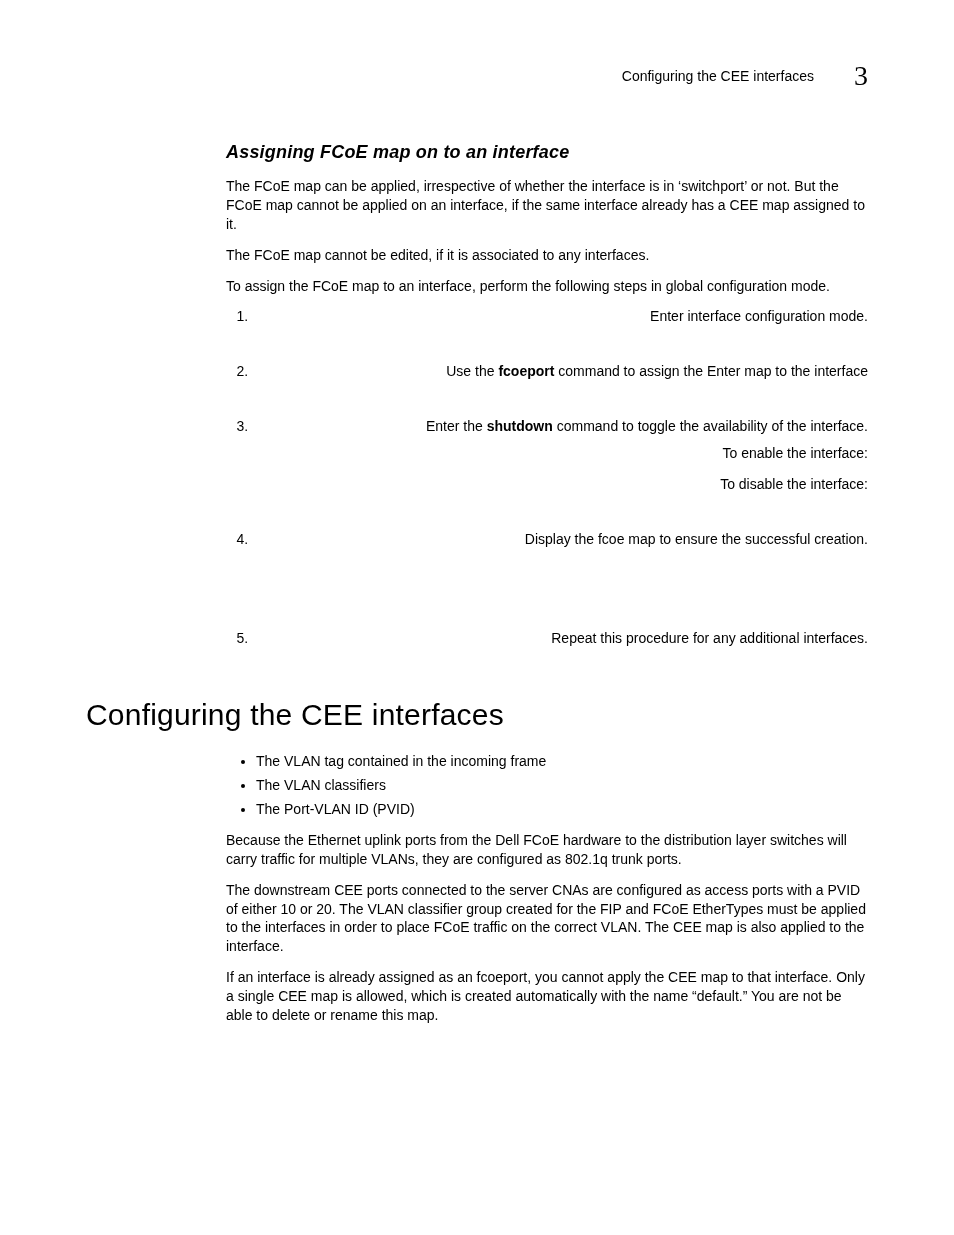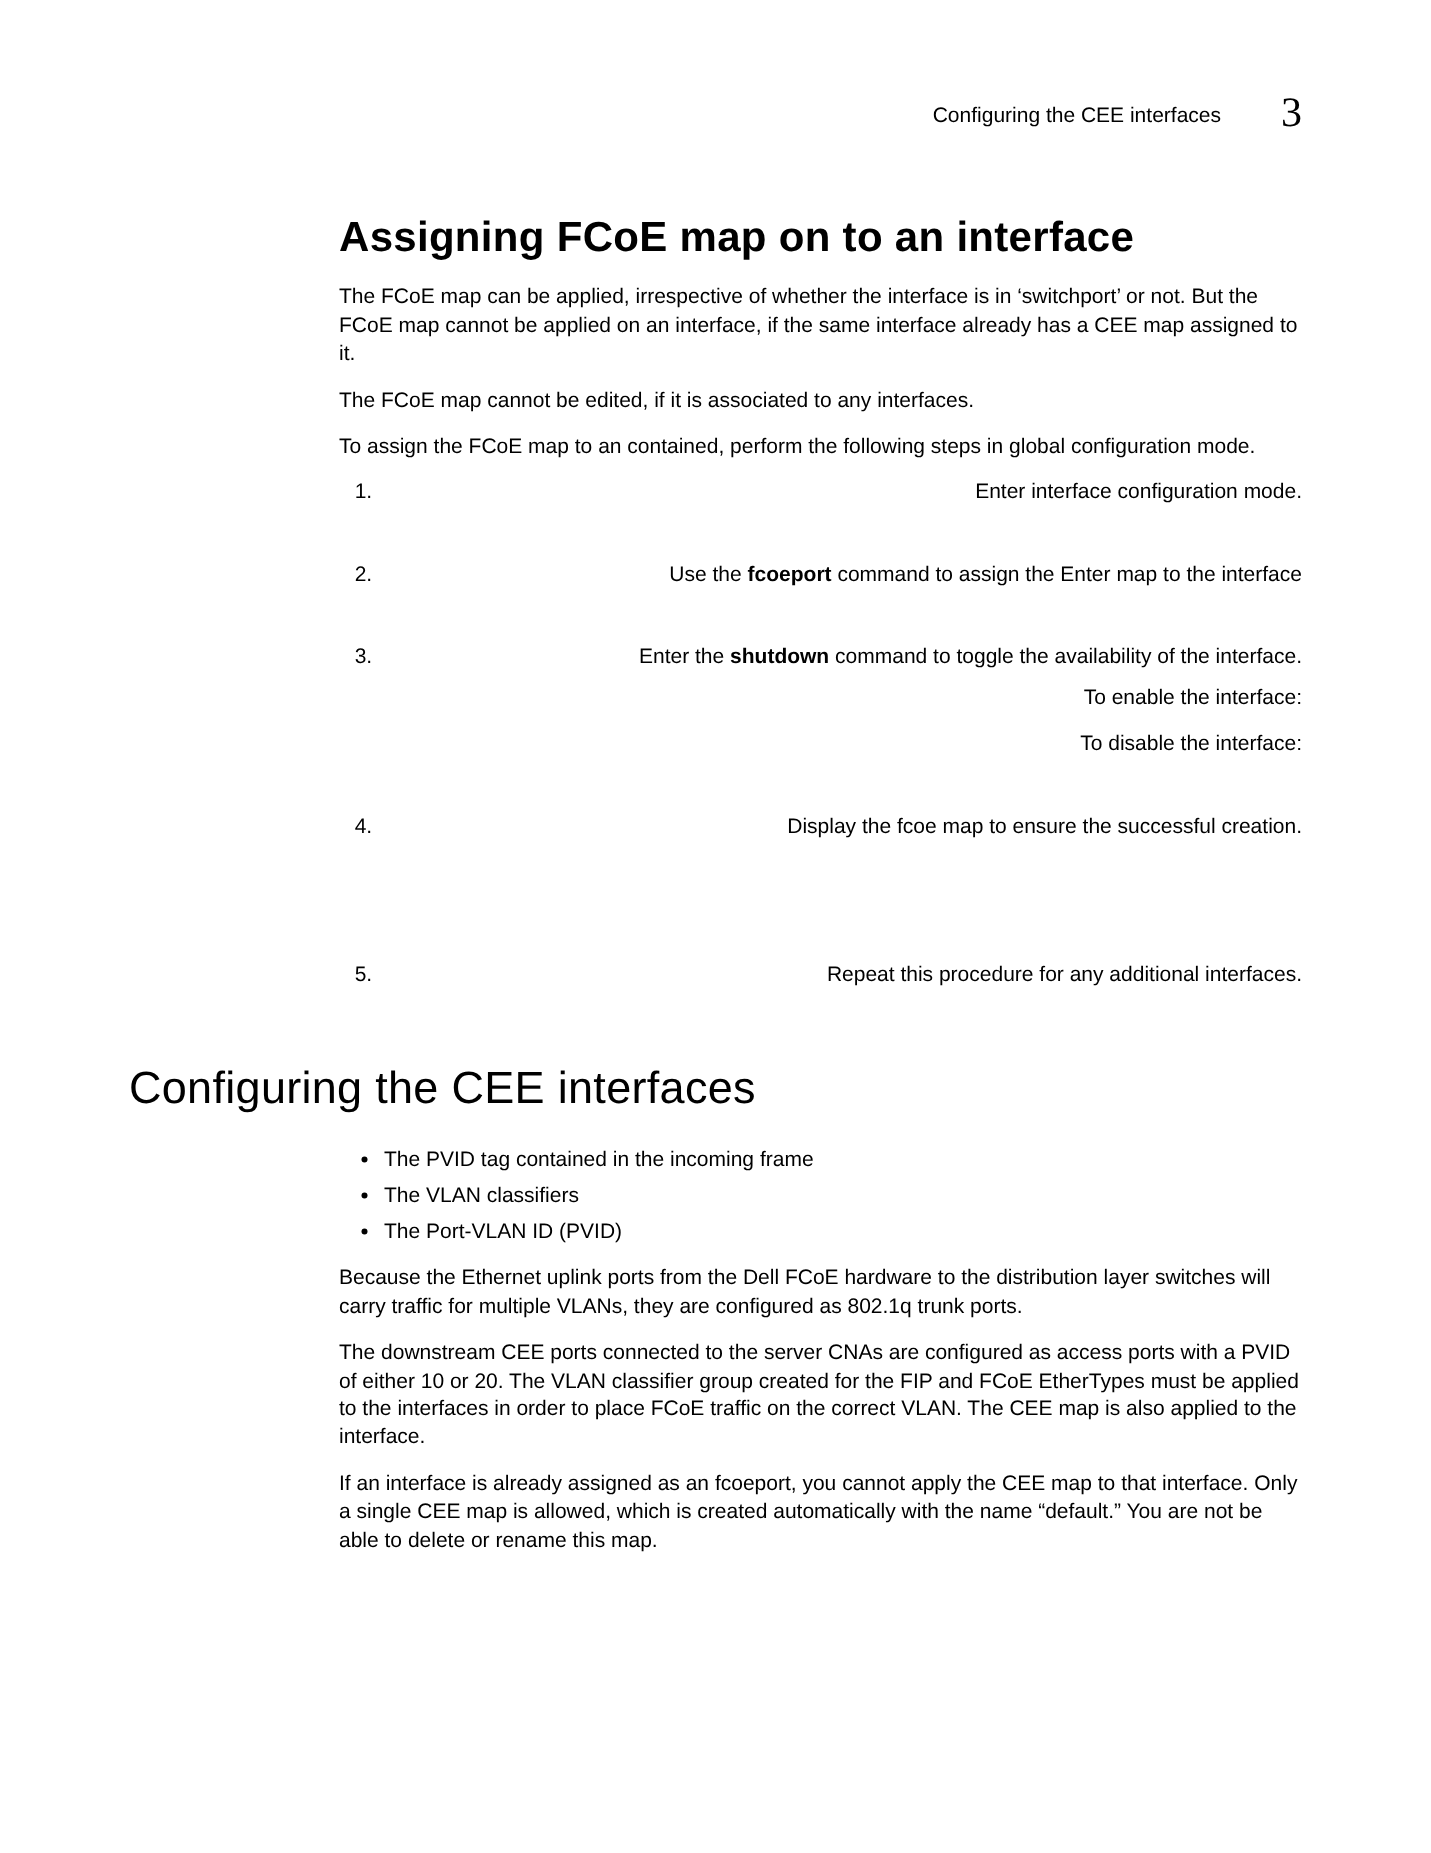--- a/index.html
+++ b/index.html
@@ -30,23 +30,24 @@
     font-family: Georgia, 'Times New Roman', serif;
     font-size: 28px;
     font-weight: normal;
   }
   .indent-block {
     margin-left: 140px;
   }
   h2.subsection {
     font-family: "Myriad Pro", "Segoe UI", Arial, sans-serif;
     font-weight: 600;
-    font-size: 28px;
+    font-size: 18px;
     margin: 0 0 14px 0;
     letter-spacing: 0.2px;
+    font-style: italic;
   }
   h1.section {
     font-family: "Myriad Pro", "Segoe UI", Arial, sans-serif;
     font-weight: 400;
     font-size: 30px;
     margin: 50px 0 18px 0;
     letter-spacing: 0.2px;
   }
   p.body {
     font-size: 14px;
@@ -90,21 +91,21 @@
   <div class="running-header">
     <span>Configuring the CEE interfaces</span>
     <span class="chapnum">3</span>
   </div>
 
   <div class="indent-block">
     <h2 class="subsection">Assigning FCoE map on to an interface</h2>
 
     <p class="body">The FCoE map can be applied, irrespective of whether the interface is in ‘switchport’ or not. But the FCoE map cannot be applied on an interface, if the same interface already has a CEE map assigned to it.</p>
     <p class="body">The FCoE map cannot be edited, if it is associated to any interfaces.</p>
-    <p class="body">To assign the FCoE map to an contained, perform the following steps in global configuration mode.</p>
+    <p class="body">To assign the FCoE map to an interface, perform the following steps in global configuration mode.</p>
 
     <ol class="steps">
       <li>
         <span>Enter interface configuration mode.</span>
       </li>
       <li>
         <span>Use the </span><span class="bold">fcoeport</span><span> command to assign the Enter map to the interface</span>
       </li>
       <li>
         <span>Enter the </span><span class="bold">shutdown</span><span> command to toggle the availability of the interface.</span>
@@ -117,21 +118,21 @@
       <li>
         <span>Repeat this procedure for any additional interfaces.</span>
       </li>
     </ol>
   </div>
 
   <h1 class="section">Configuring the CEE interfaces</h1>
 
   <div class="indent-block">
     <ul class="bullets">
-      <li>The PVID tag contained in the incoming frame</li>
+      <li>The VLAN tag contained in the incoming frame</li>
       <li>The VLAN classifiers</li>
       <li>The Port-VLAN ID (PVID)</li>
     </ul>
     <p class="body">Because the Ethernet uplink ports from the Dell FCoE hardware to the distribution layer switches will carry traffic for multiple VLANs, they are configured as 802.1q trunk ports.</p>
     <p class="body">The downstream CEE ports connected to the server CNAs are configured as access ports with a PVID of either 10 or 20. The VLAN classifier group created for the FIP and FCoE EtherTypes must be applied to the interfaces in order to place FCoE traffic on the correct VLAN. The CEE map is also applied to the interface.</p>
     <p class="body">If an interface is already assigned as an fcoeport, you cannot apply the CEE map to that interface. Only a single CEE map is allowed, which is created automatically with the name “default.” You are not be able to delete or rename this map.</p>
   </div>
 
 </div>
 

